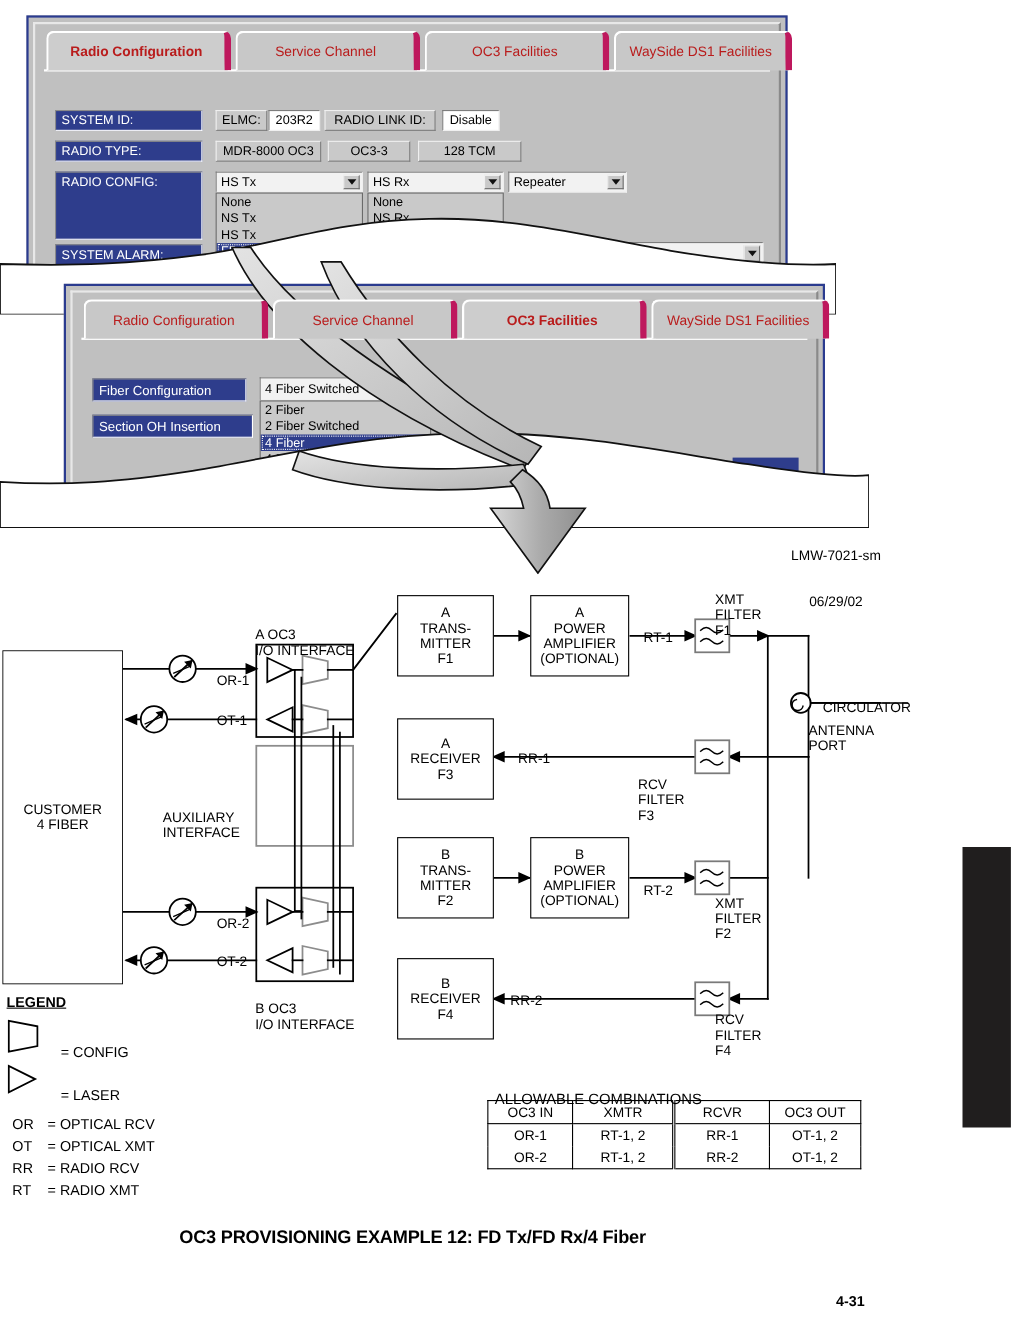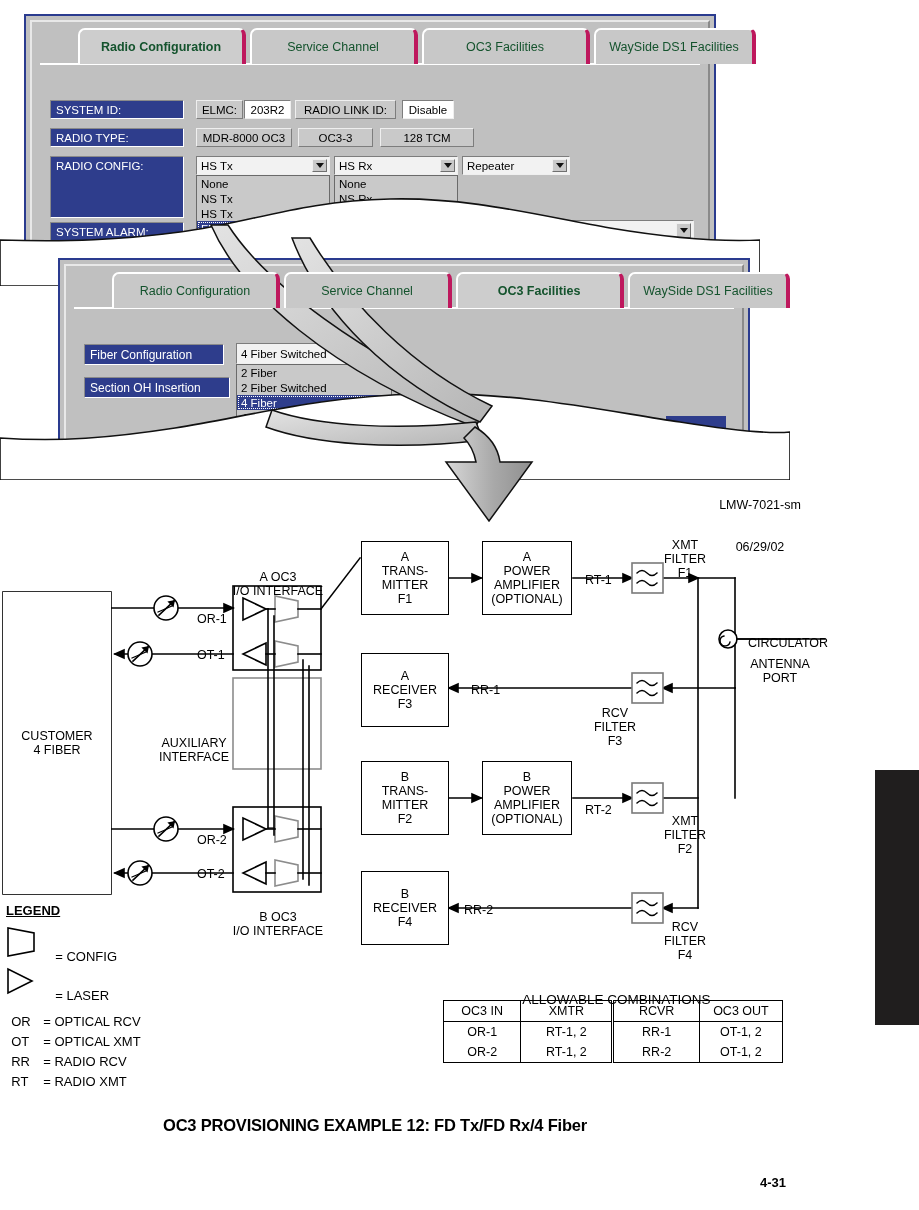--- a/index.html
+++ b/index.html
@@ -4,23 +4,23 @@
 <style>
   html,body{margin:0;padding:0;background:#fff;}
   body{width:919px;height:1210px;position:relative;overflow:hidden;
        font-family:"Liberation Sans","DejaVu Sans",sans-serif;color:#000;}
   .abs{position:absolute;}
   
   .dlg{position:absolute;background:#c0c0c0;border:2px solid #2a3b8f;box-sizing:border-box;}
   .dlg-inner{position:absolute;inset:4px;background:#c0c0c0;border-top:2px solid #e8e8e8;border-left:2px solid #e8e8e8;border-right:2px solid #8a8a8a;border-bottom:2px solid #8a8a8a;box-sizing:border-box;}
   .tabstrip{position:absolute;left:8px;right:8px;top:6px;height:36px;}
   .tab{position:absolute;top:0;height:36px;background:#c8c8c8;
-       border-top:2px solid #ffffff;border-left:2px solid #ffffff;border-right:4px solid #be185d;
+       border-top:2px solid #ffffff;border-left:2px solid #ffffff;border-right:6px solid #be185d;
        border-radius:7px 7px 0 0;display:flex;align-items:center;justify-content:center;
-       font-size:12.5px;color:#14532d;box-sizing:border-box;margin-left:36px;}
+       font-size:12.5px;color:#b91c1c;box-sizing:border-box;}
   .tab.sel{font-weight:bold;background:#cdcdcd;}
   .tabline{position:absolute;left:8px;right:8px;top:41px;height:2px;background:#ffffff;}
   
   .fldlabel{position:absolute;background:#2e3d8c;color:#fff;font-size:11.5px;
             display:flex;align-items:center;padding-left:5px;box-sizing:border-box;
             border-top:1px solid #8a8a8a;border-left:1px solid #8a8a8a;
             border-right:1px solid #ffffff;border-bottom:1px solid #ffffff;}
   .gbox{position:absolute;background:#c9c9c9;font-size:11.5px;display:flex;align-items:center;
         justify-content:center;box-sizing:border-box;
         border-top:1px solid #efefef;border-left:1px solid #efefef;
@@ -41,21 +41,21 @@
   .droplist{position:absolute;background:#c9c9c9;border:1px solid #6a6a6a;box-sizing:border-box;}
   .dopt{height:15px;font-size:11.5px;display:flex;align-items:center;padding-left:4px;box-sizing:border-box;}
   .dopt.sel{background:#2e3d8c;color:#fff;outline:1px dotted #fff;outline-offset:-2px;}
   
   .tear{position:absolute;pointer-events:none;}
   
   .dg{position:absolute;left:0;top:0;width:919px;height:1210px;}
   .blk{position:absolute;border:1.6px solid #000;background:#fff;box-sizing:border-box;
        display:flex;flex-direction:column;align-items:center;justify-content:center;
        font-size:12.5px;line-height:1.12;text-align:center;}
-  .lbl{position:absolute;font-size:12.5px;line-height:1.12;text-align:center;white-space:pre;}
+  .lbl{position:absolute;font-size:12.5px;line-height:1.12;text-align:left;white-space:pre;}
   .lbl.l{text-align:left;}
   
   .legend-title{position:absolute;font-size:13px;font-weight:bold;text-decoration:underline;}
   .legend-row{position:absolute;font-size:13px;white-space:pre;}
   
   .tbl{position:absolute;border-collapse:collapse;font-size:12.5px;}
   .tbl td,.tbl th{border:1.4px solid #000;padding:3px 0;text-align:center;font-weight:normal;}
   .tbl .dbl{border-left:3.5px double #000;}
   .caption{position:absolute;font-size:16.5px;font-weight:bold;letter-spacing:-0.2px;}
   .pgnum{position:absolute;font-size:13px;font-weight:bold;}

